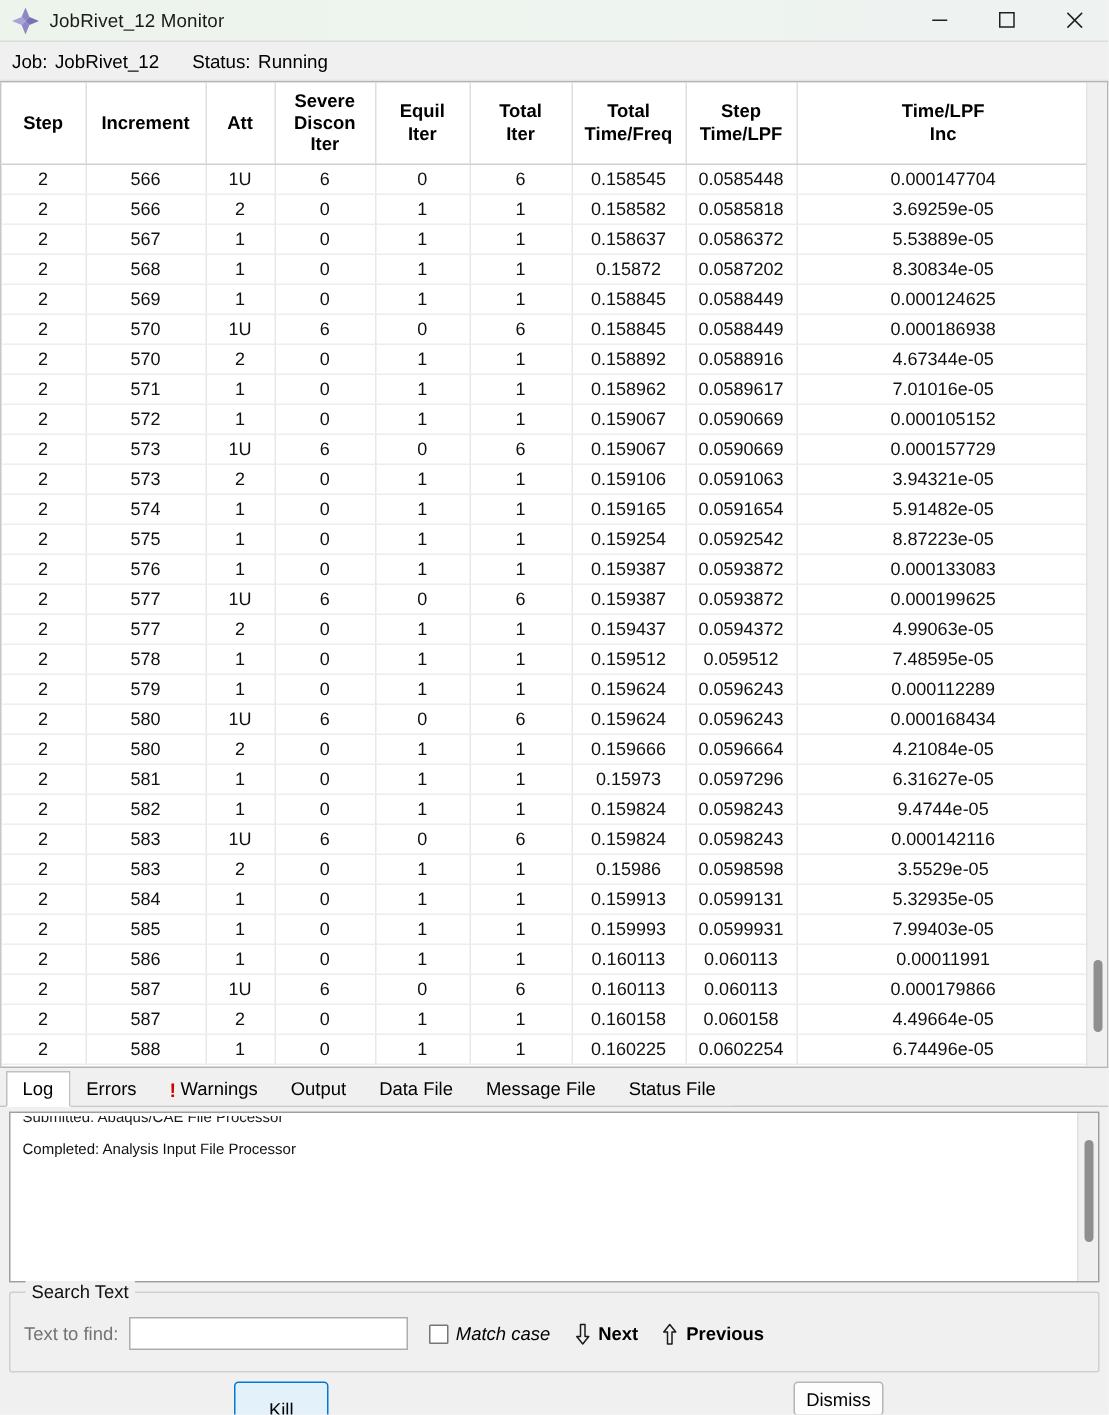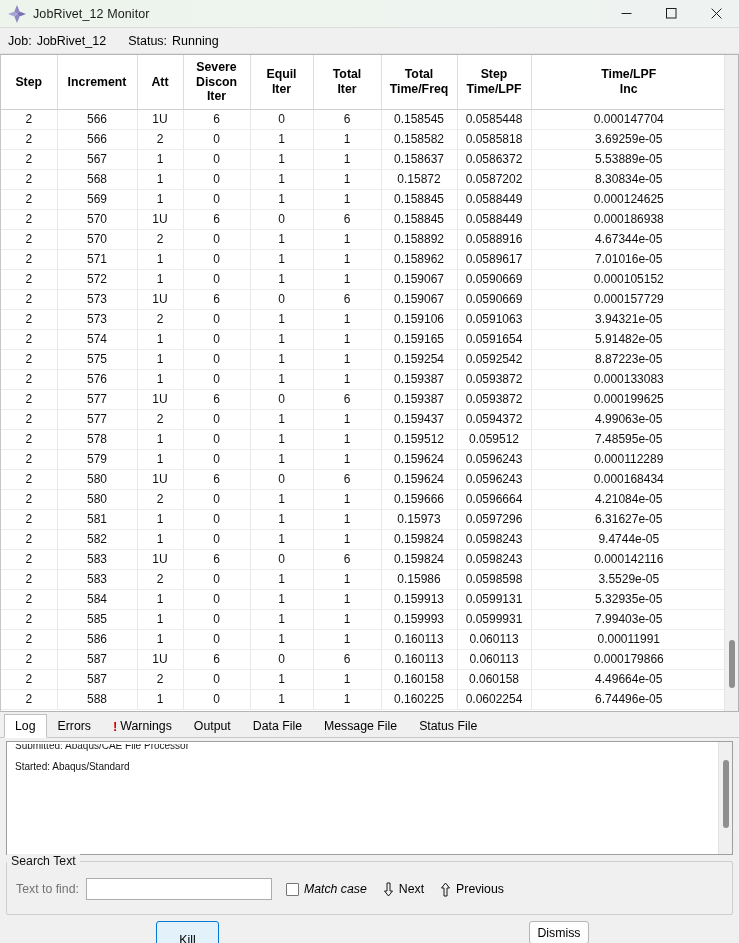--- a/index.html
+++ b/index.html
@@ -219,21 +219,21 @@
     flex: 0 0 54px;
     height: 54px;
     margin: 6px 6px 0 6px;
     border: 1px solid #cfcfcf;
     border-radius: 2px;
     position: relative;
     padding-top: 6px;
   }
   #searchlegend {
     position: absolute;
-    top: -8px; left: 0;
+    top: -8px; left: 10px;
     background: #f0f0f0;
     padding: 0 4px;
     font-size: 12.3px;
     color: #111;
   }
   #searchrow {
     display: flex;
     align-items: center;
     padding: 10px 0 0 9px;
     font-size: 12.3px;
@@ -253,20 +253,21 @@
     width: 13px; height: 13px;
     border: 1px solid #767676;
     background: #fff;
     margin-right: 5px;
     border-radius: 1px;
   }
   .navbtn {
     display: flex; align-items: center;
     margin-left: 16px;
     color: #000;
+    font-weight: bold;
   }
   .navbtn .arw { margin-right: 5px; display: flex; align-items: center; }
 
   
   #bottombar {
     flex: 1 1 auto;
     display: flex;
     align-items: center;
     position: relative;
   }
@@ -724,21 +725,21 @@
       <span>Message File</span>
     </div>
     <div class="tab">
       <span>Status File</span>
     </div>
   </div>
 
 <div id="logpanel">
   <div id="logtext">
     <div class="logline clipped">Submitted: Abaqus/CAE File Processor</div>
-    <div class="logline">Started:  Abaqus/Standard</div>
+    <div class="logline">Completed: Analysis Input File Processor</div>
   </div>
   <div id="log-vscroll">
     <div id="log-vthumb"></div>
   </div>
 </div>
 
 <div id="searchgroup">
   <div id="searchlegend">Search Text</div>
   <div id="searchrow">
     <span id="find-label">Text to find:</span>

